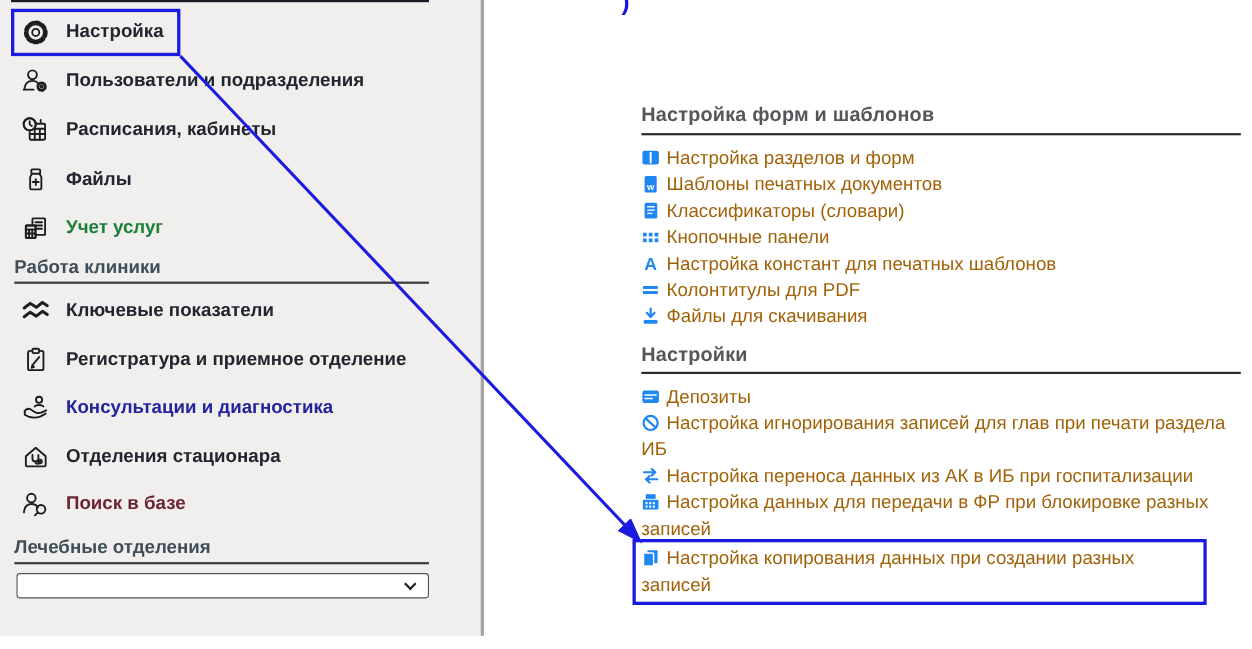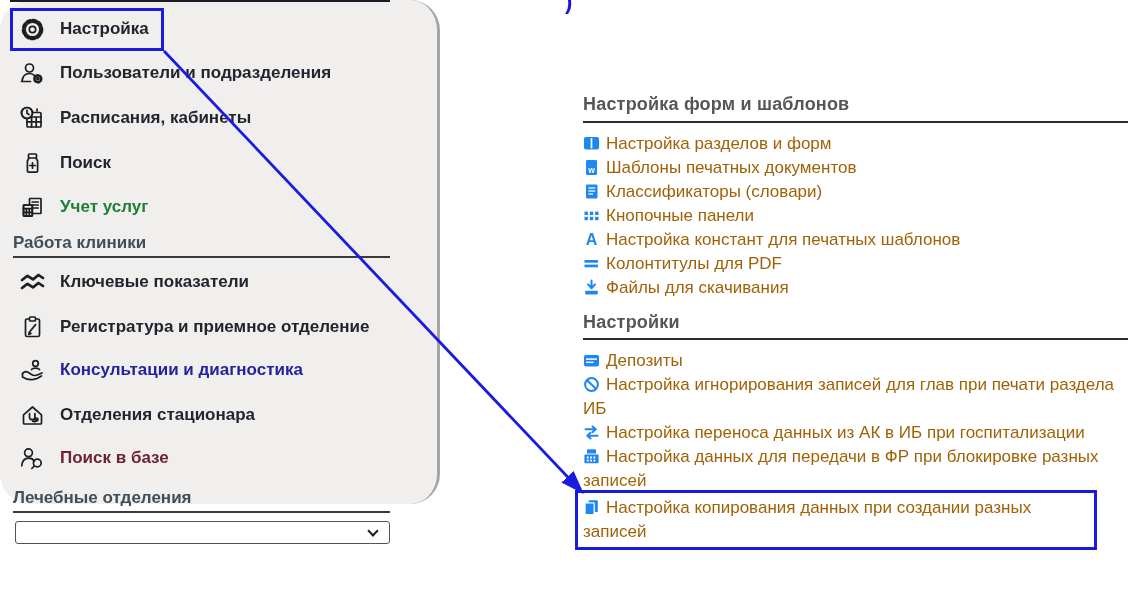--- a/index.html
+++ b/index.html
@@ -4,22 +4,22 @@
 <style>
   * { box-sizing: border-box; }
   html,body { margin:0; padding:0; }
   body {
     width:1138px; height:590px; position:relative; overflow:hidden;
     background:#ffffff; font-family:"Liberation Sans", sans-serif;
   }
 
   
   .sidebar {
-    position:absolute; left:0; top:0; width:440px; height:504px;
-    background:#f0efee; border-right:3px solid #a6a5a3;border-radius:30px;
+    position:absolute; left:0; top:0; width:440px; height:578px;
+    background:#f0efee; border-right:3px solid #a6a5a3;
   }
   .topline { position:absolute; left:10px; top:0; width:380px; height:2px; background:#1b1b28; }
   .sel-box {
     position:absolute; left:10px; top:8px; width:154px; height:43px;
     border:3px solid #1b1be0;
   }
   .srow { position:absolute; left:0; height:40px; width:438px; display:flex; align-items:center; cursor:pointer; }
   .srow .ic { width:30px; margin-left:17px; margin-right:13px; display:flex; justify-content:center; align-items:center; }
   .srow .lbl { font-size:17px; font-weight:bold; color:#22242e; white-space:nowrap; }
   .c-green  { color:#1e8038 !important; }
@@ -109,21 +109,21 @@
   </div>
 
   <div class="srow" style="top:143px">
     <span class="ic">
       <svg width="27" height="27" viewBox="0 0 27 27" class="sicon">
         <rect x="9.5" y="4" width="8" height="4" rx="0.8"></rect>
         <path d="M10,8 l-1.6,3 v10 a1.2,1.2 0 0 0 1.2,1.2 h7.8 a1.2,1.2 0 0 0 1.2,-1.2 v-10 l-1.6,-3"></path>
         <path d="M13.5,12.8 v5.4 M10.8,15.5 h5.4"></path>
       </svg>
     </span>
-    <span class="lbl">Поиск</span>
+    <span class="lbl">Файлы</span>
   </div>
 
   <div class="srow" style="top:187px">
     <span class="ic">
       <svg width="27" height="27" viewBox="0 0 27 27" class="sicon">
         <rect x="10.5" y="4.5" width="11.5" height="15" rx="0.6"></rect>
         <path d="M13.2,8 h6 M13.2,11 h6 M13.2,14 h6"></path>
         <rect x="4.5" y="11" width="8.8" height="11.2" rx="0.6" fill="#f0efee"></rect>
         <rect x="4.5" y="11" width="8.8" height="11.2" rx="0.6"></rect>
         <path d="M4.5,14.6 h8.8 M7.4,14.6 v7.6 M10.3,14.6 v7.6 M4.5,18.3 h8.8"></path>

